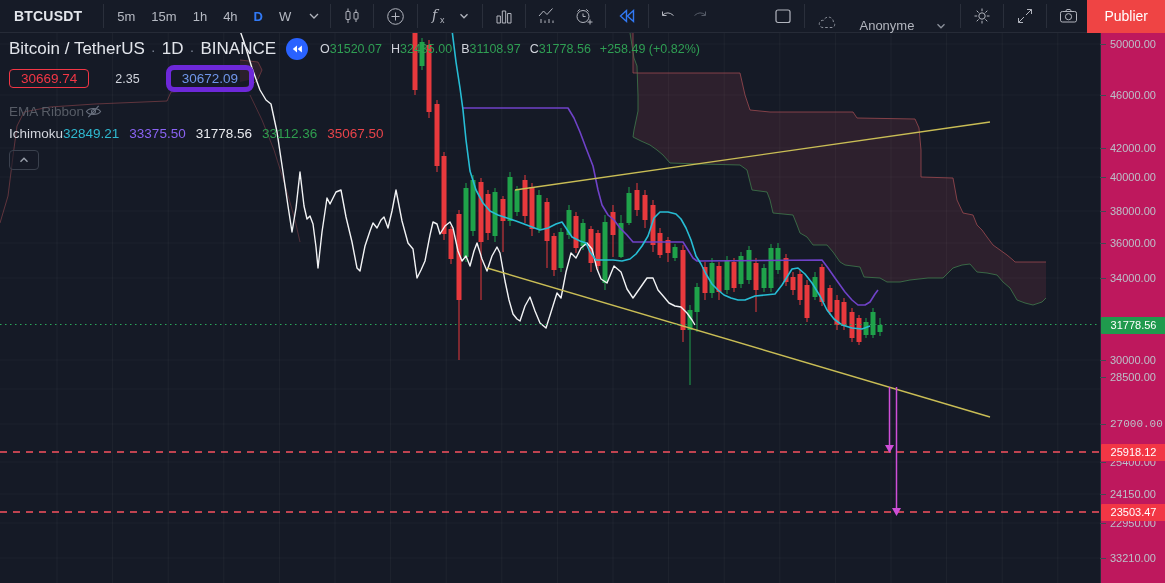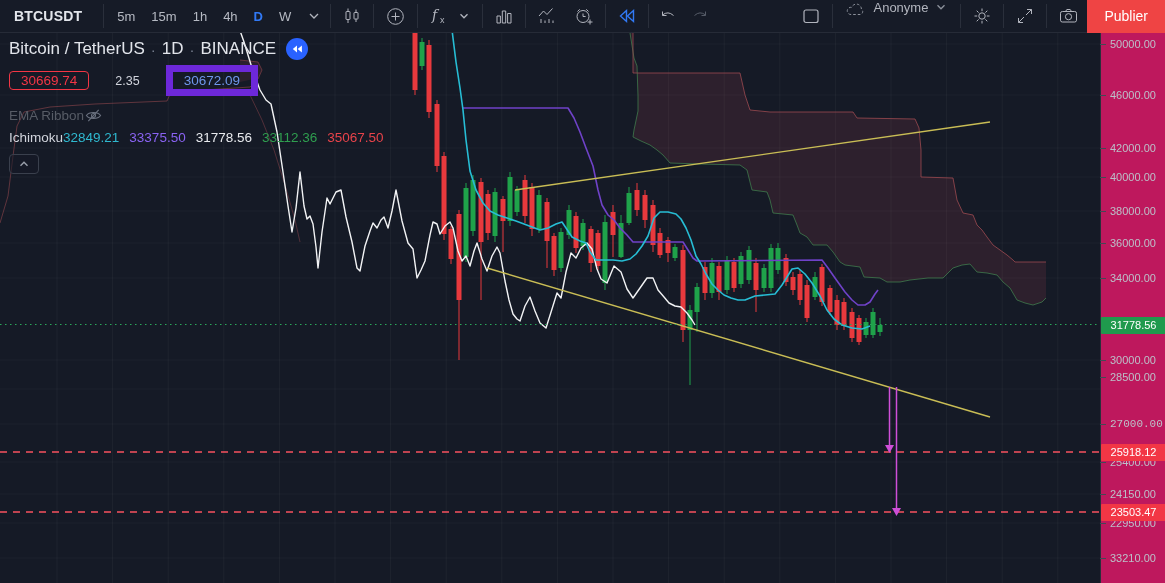--- a/index.html
+++ b/index.html
@@ -10,37 +10,37 @@
     border-bottom:1px solid #262b37;display:flex;align-items:center;z-index:30;color:#b2b5be}
   .tb-sep{width:1px;height:24px;background:#2a2f3b;margin:0 3px;flex:0 0 auto}
   .tb-item{padding:0 8px;height:33px;display:flex;align-items:center;gap:4px;cursor:pointer;flex:0 0 auto}
   .symbol{font-weight:bold;color:#e3e6ec;font-size:14px;padding:0 18px 0 14px;letter-spacing:.2px}
   .tf-group{display:flex;align-items:flex-start;height:33px;padding:0 2px}
   .tf{padding:0 8px;font-size:13px;color:#b6bac3;cursor:pointer;line-height:33px}
   .tf.active{color:#3179f5;font-weight:bold}
   .icon{display:block}
   .icon path,.icon circle,.icon rect,.icon line,.icon polyline,.icon ellipse{vector-effect:non-scaling-stroke}
   .tb-right{margin-left:auto;display:flex;align-items:center;height:33px}
-  .user-chip{display:flex;align-items:flex-start;gap:6px;padding:0 9px;font-size:13px;color:#b2b5be;height:33px;cursor:pointer}
+  .user-chip{display:flex;align-items:flex-end;gap:20px;padding:0 9px;font-size:13px;color:#b2b5be;height:33px;cursor:pointer}
   .publish-btn{height:33px;background:#ef4444;color:#fff;font-size:14px;border:none;
     padding:0 17px;cursor:pointer;font-family:"Liberation Sans",sans-serif}
   
   .legend{position:absolute;left:9px;top:38px;z-index:20}
   .lg-row1{display:flex;align-items:center;font-size:17px;color:#e2e5eb;white-space:nowrap}
   .dot-sep{color:#798090;margin:0 6px;font-size:15px}
   .replay-badge{width:22px;height:22px;border-radius:50%;background:#2962ff;display:flex;
     align-items:center;justify-content:center;margin-left:10px;cursor:pointer;flex:0 0 auto}
   .ohlc{display:flex;align-items:center;font-size:12.5px;margin-left:12px;color:#d6d9e0}
   .ohlc .pair{margin-right:9px;white-space:nowrap}
   .ohlc .k{color:#d1d4dc}
   .ohlc .v{color:#2f9e53}
   .ohlc .chg{color:#2f9e53;white-space:nowrap}
   .quote-row{margin-top:5px;display:flex;align-items:center;gap:26px}
   .bid-box{border:1px solid #f23645;color:#f23645;font-size:13.5px;padding:1px 11px;border-radius:4px;cursor:pointer}
-  .ask-box{border:7px solid #6d28d9;color:#6f96ea;font-size:13.5px;padding:1px 11px;border-radius:0;cursor:pointer}
+  .ask-box{border:5px solid #6d28d9;color:#6f96ea;font-size:13.5px;padding:1px 11px;border-radius:8px;cursor:pointer}
   .spread{color:#d1d4dc;font-size:12.5px}
   .ind-row{display:flex;align-items:center;font-size:13.5px;color:#d1d4dc;white-space:nowrap}
   .ind-row.r3{margin-top:11px}
   .ind-row.r4{margin-top:6px}
   .ind-name-hidden{color:#575c66}
   .ich-vals{display:flex;gap:10px;font-size:13.5px}
   .collapse-btn{margin-top:9px;width:30px;height:20px;border:1px solid #3a404d;border-radius:4px;
     display:flex;align-items:center;justify-content:center;background:rgba(21,26,38,.55);cursor:pointer}
   
   .axis{position:absolute;left:1100px;top:33px;width:65px;height:550px;background:#be185d;
@@ -408,20 +408,27 @@
     <span class="dot-sep">·</span>
     <span>1D</span>
     <span class="dot-sep">·</span>
     <span>BINANCE</span>
     <span class="replay-badge">
       <svg class="icon" width="14" height="14" viewBox="0 0 20 20">
         <polygon points="10,5 4,10 10,15" fill="#fff"></polygon>
           <polygon points="17,5 11,10 17,15" fill="#fff"></polygon>
       </svg>
     </span>
+    <span class="ohlc">
+        <span class="pair"><span class="k">O</span><span class="v">31520.07</span></span>
+        <span class="pair"><span class="k">H</span><span class="v">32435.00</span></span>
+        <span class="pair"><span class="k">B</span><span class="v">31108.97</span></span>
+        <span class="pair"><span class="k">C</span><span class="v">31778.56</span></span>
+        <span class="chg">+258.49 (+0.82%)</span>
+      </span>
   </div>
   <div class="quote-row">
     <span class="bid-box">30669.74</span>
     <span class="spread">2.35</span>
     <span class="ask-box">30672.09</span>
   </div>
   <div class="ind-row r3">
     <span class="ind-name-hidden">EMA Ribbon</span>
     <svg class="icon" width="19" height="17" viewBox="0 0 20 18">
       <path d="M2.5 9 C5.5 4.8 14.5 4.8 17.5 9 C14.5 13.2 5.5 13.2 2.5 9 Z" fill="none" stroke="#6b7280" stroke-width="1.1"></path>

